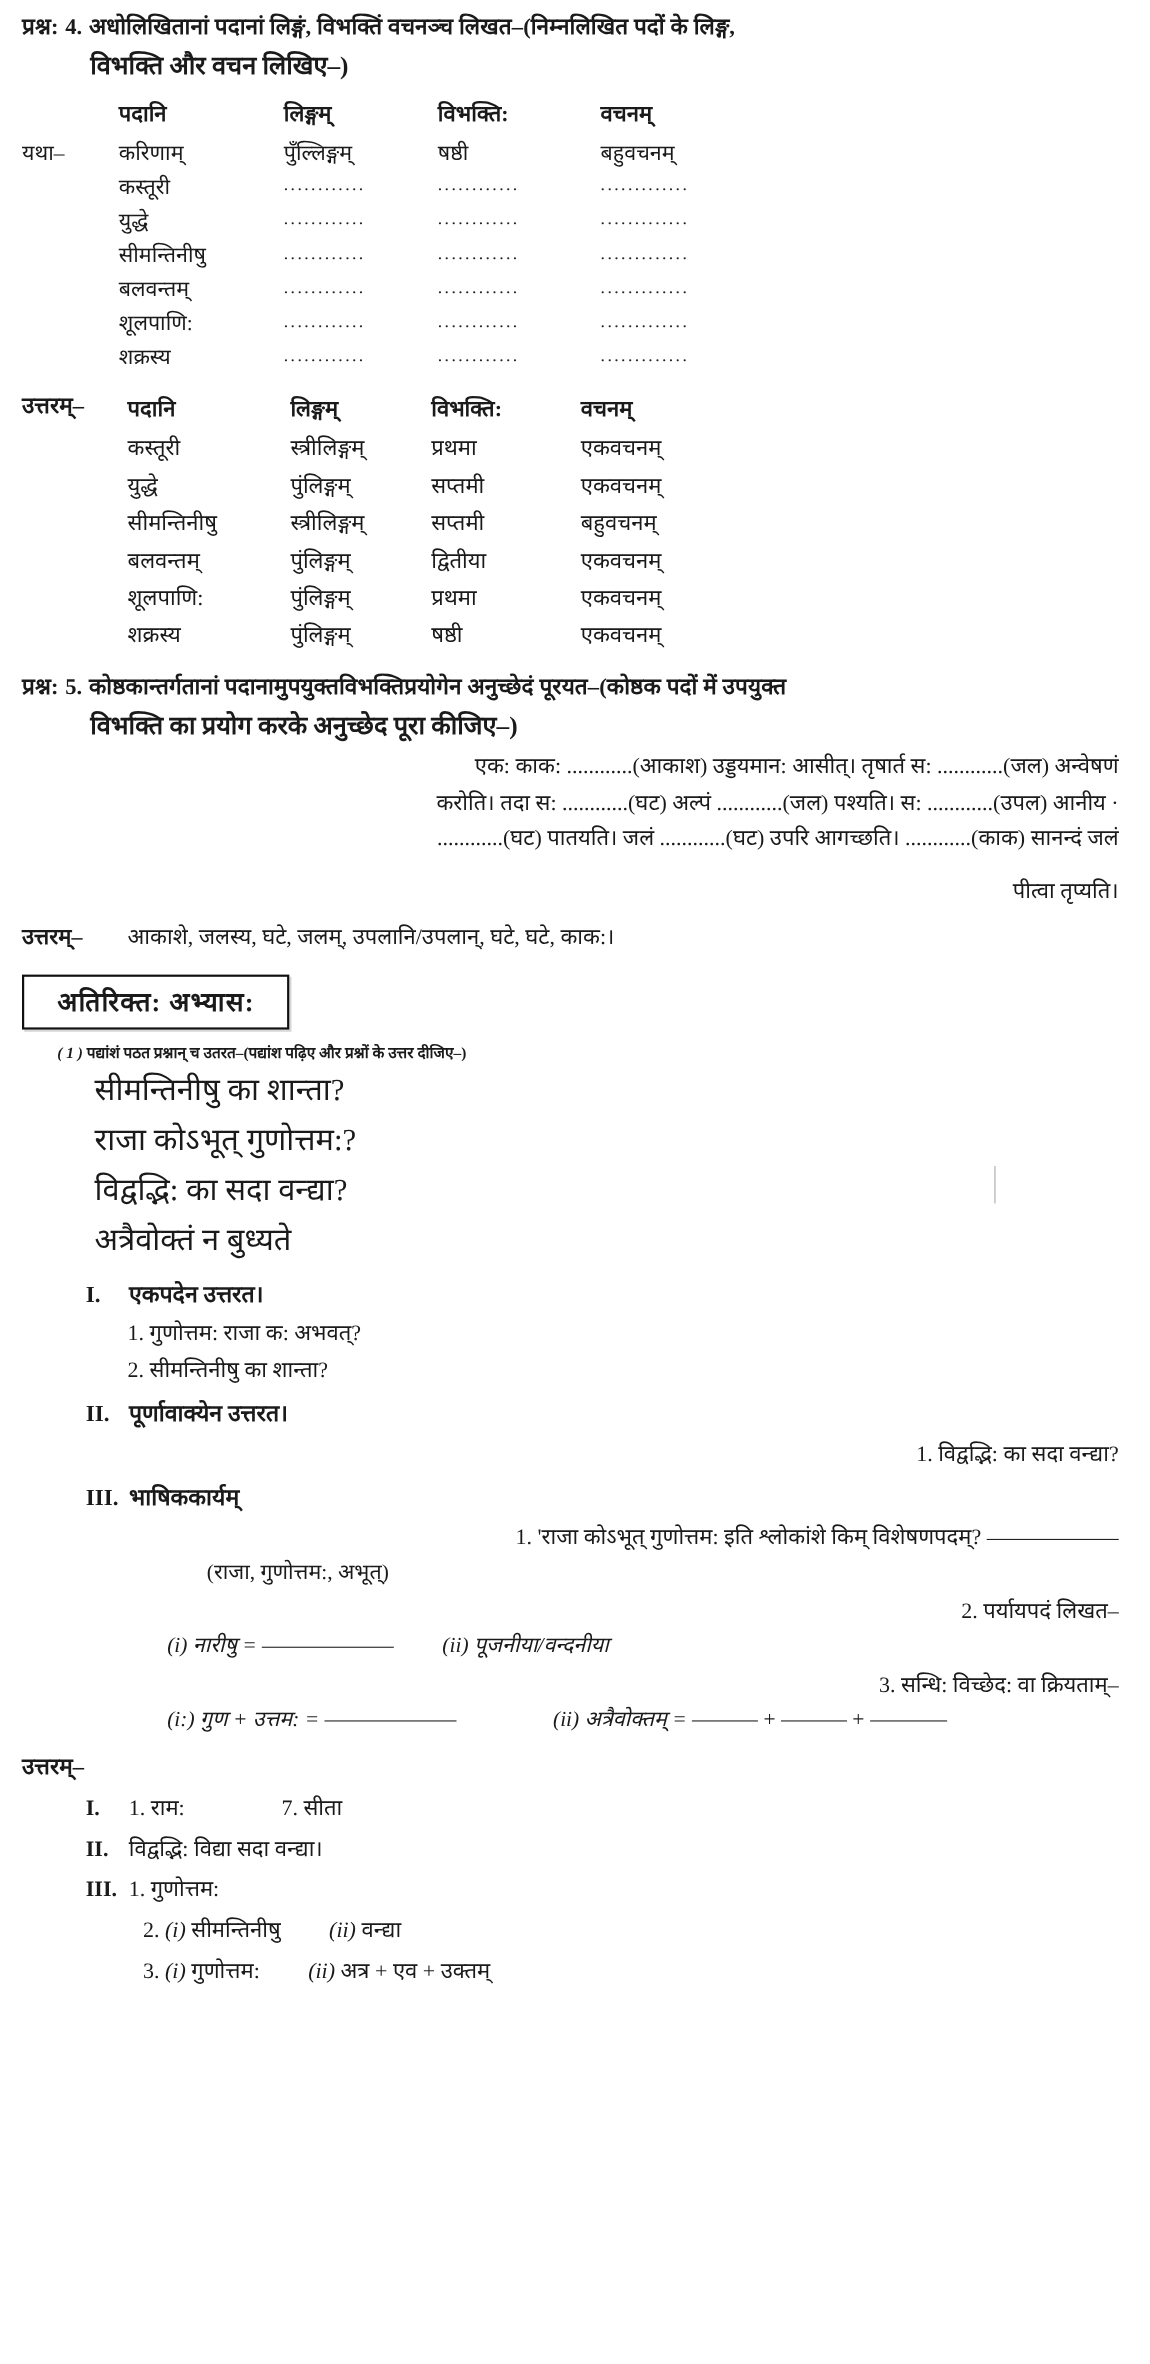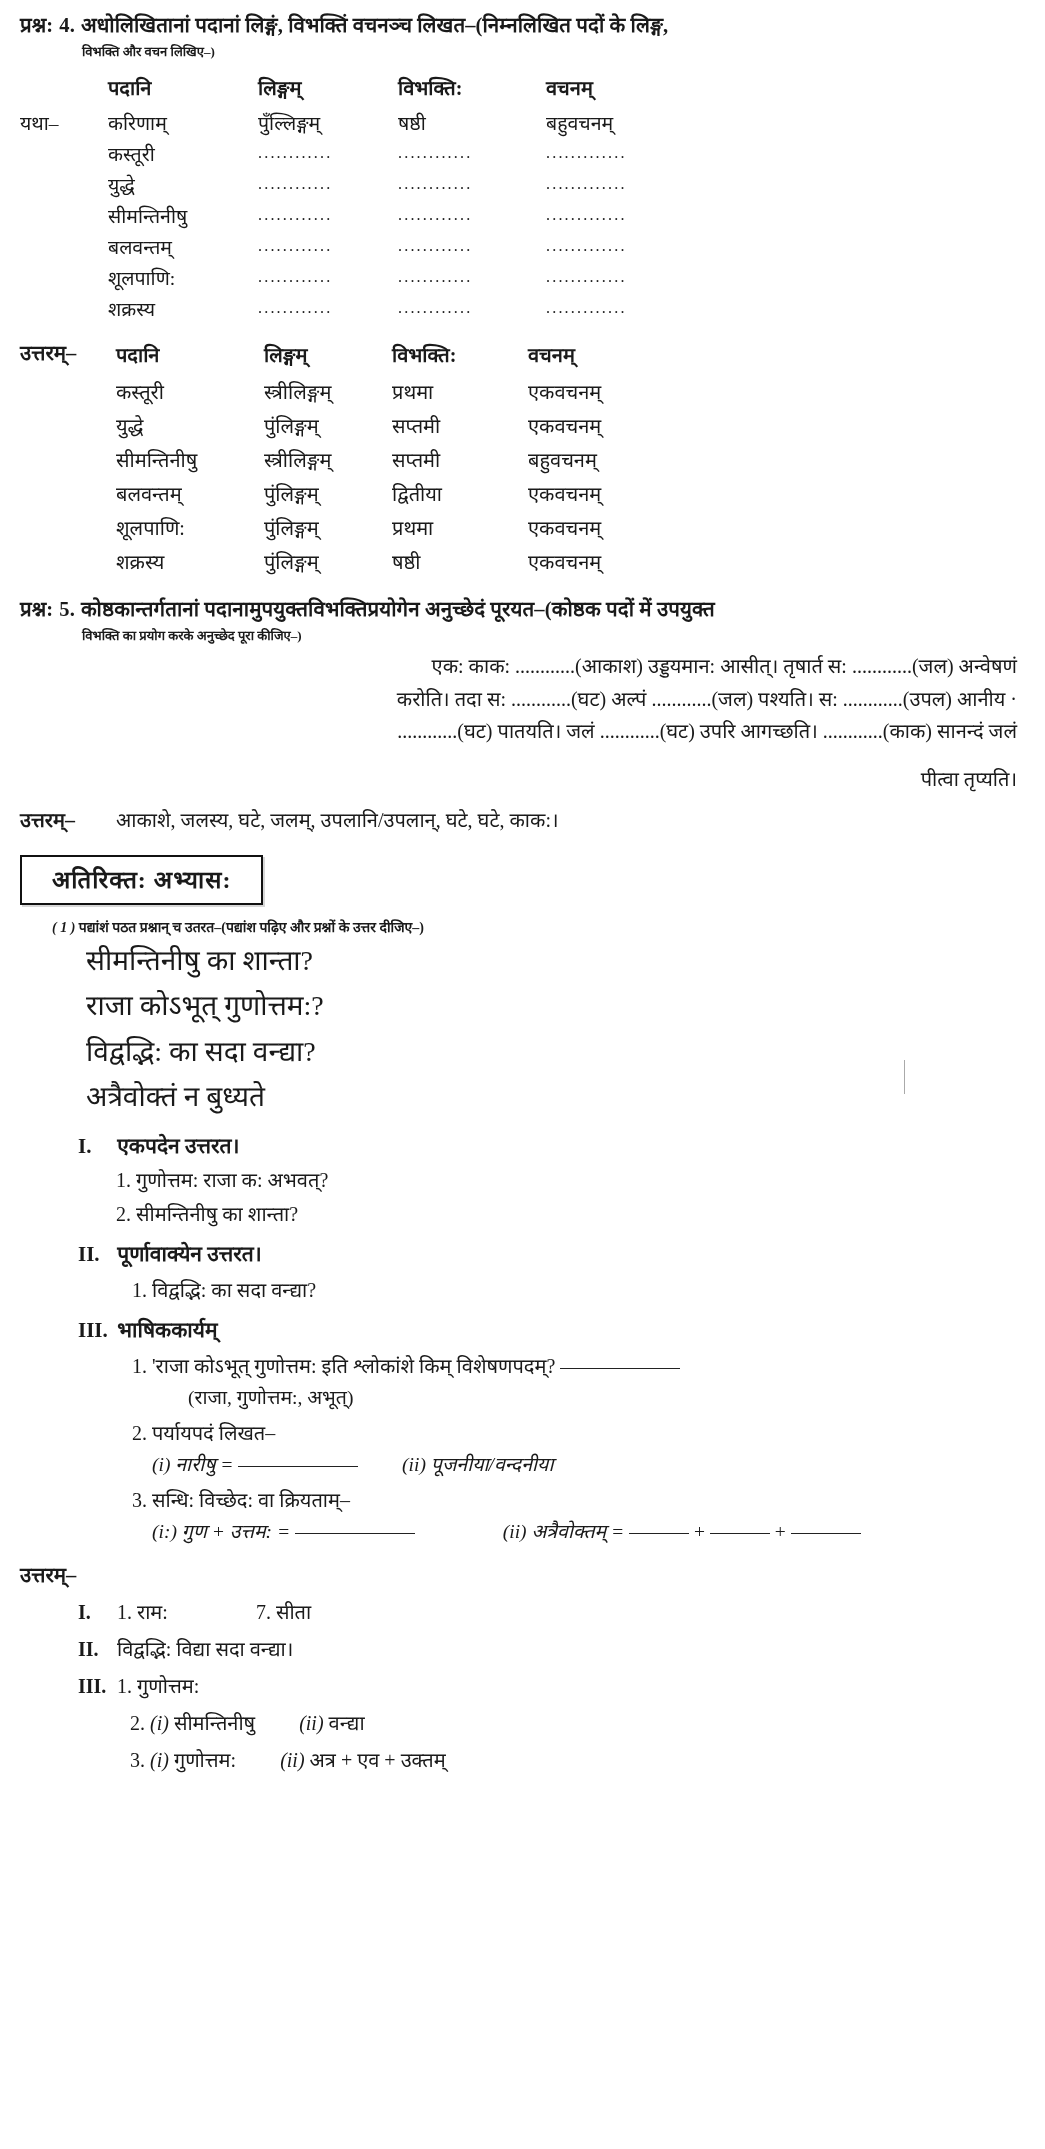--- a/index.html
+++ b/index.html
@@ -30,21 +30,21 @@
     line-height: 1.55;
     font-weight: bold;
     letter-spacing: 0.1px;
   }
   .q-label {
     font-weight: bold;
     white-space: nowrap;
     margin-right: 6px;
   }
   .q-cont {
-    font-size: 13px;
+    font-size: 23px;
     font-weight: bold;
     line-height: 1.55;
     margin-left: 62px;
   }
 
   
   .tbl1 {
     margin: 10px 0 0 0;
     border-collapse: collapse;
     font-size: 19.5px;
@@ -160,20 +160,21 @@
     font-size: 20px;
     margin-left: 96px;
     margin-top: 7px;
     font-weight: normal;
   }
   .rn-item2 {
     font-size: 20px;
     margin-left: 112px;
     margin-top: 9px;
     font-weight: normal;
+    text-align: right;
   }
   .sub-note {
     font-size: 19.5px;
     margin-left: 168px;
     margin-top: 4px;
     font-weight: normal;
   }
   .blank-line {
     display: inline-block;
     border-bottom: 1.6px solid #222;

